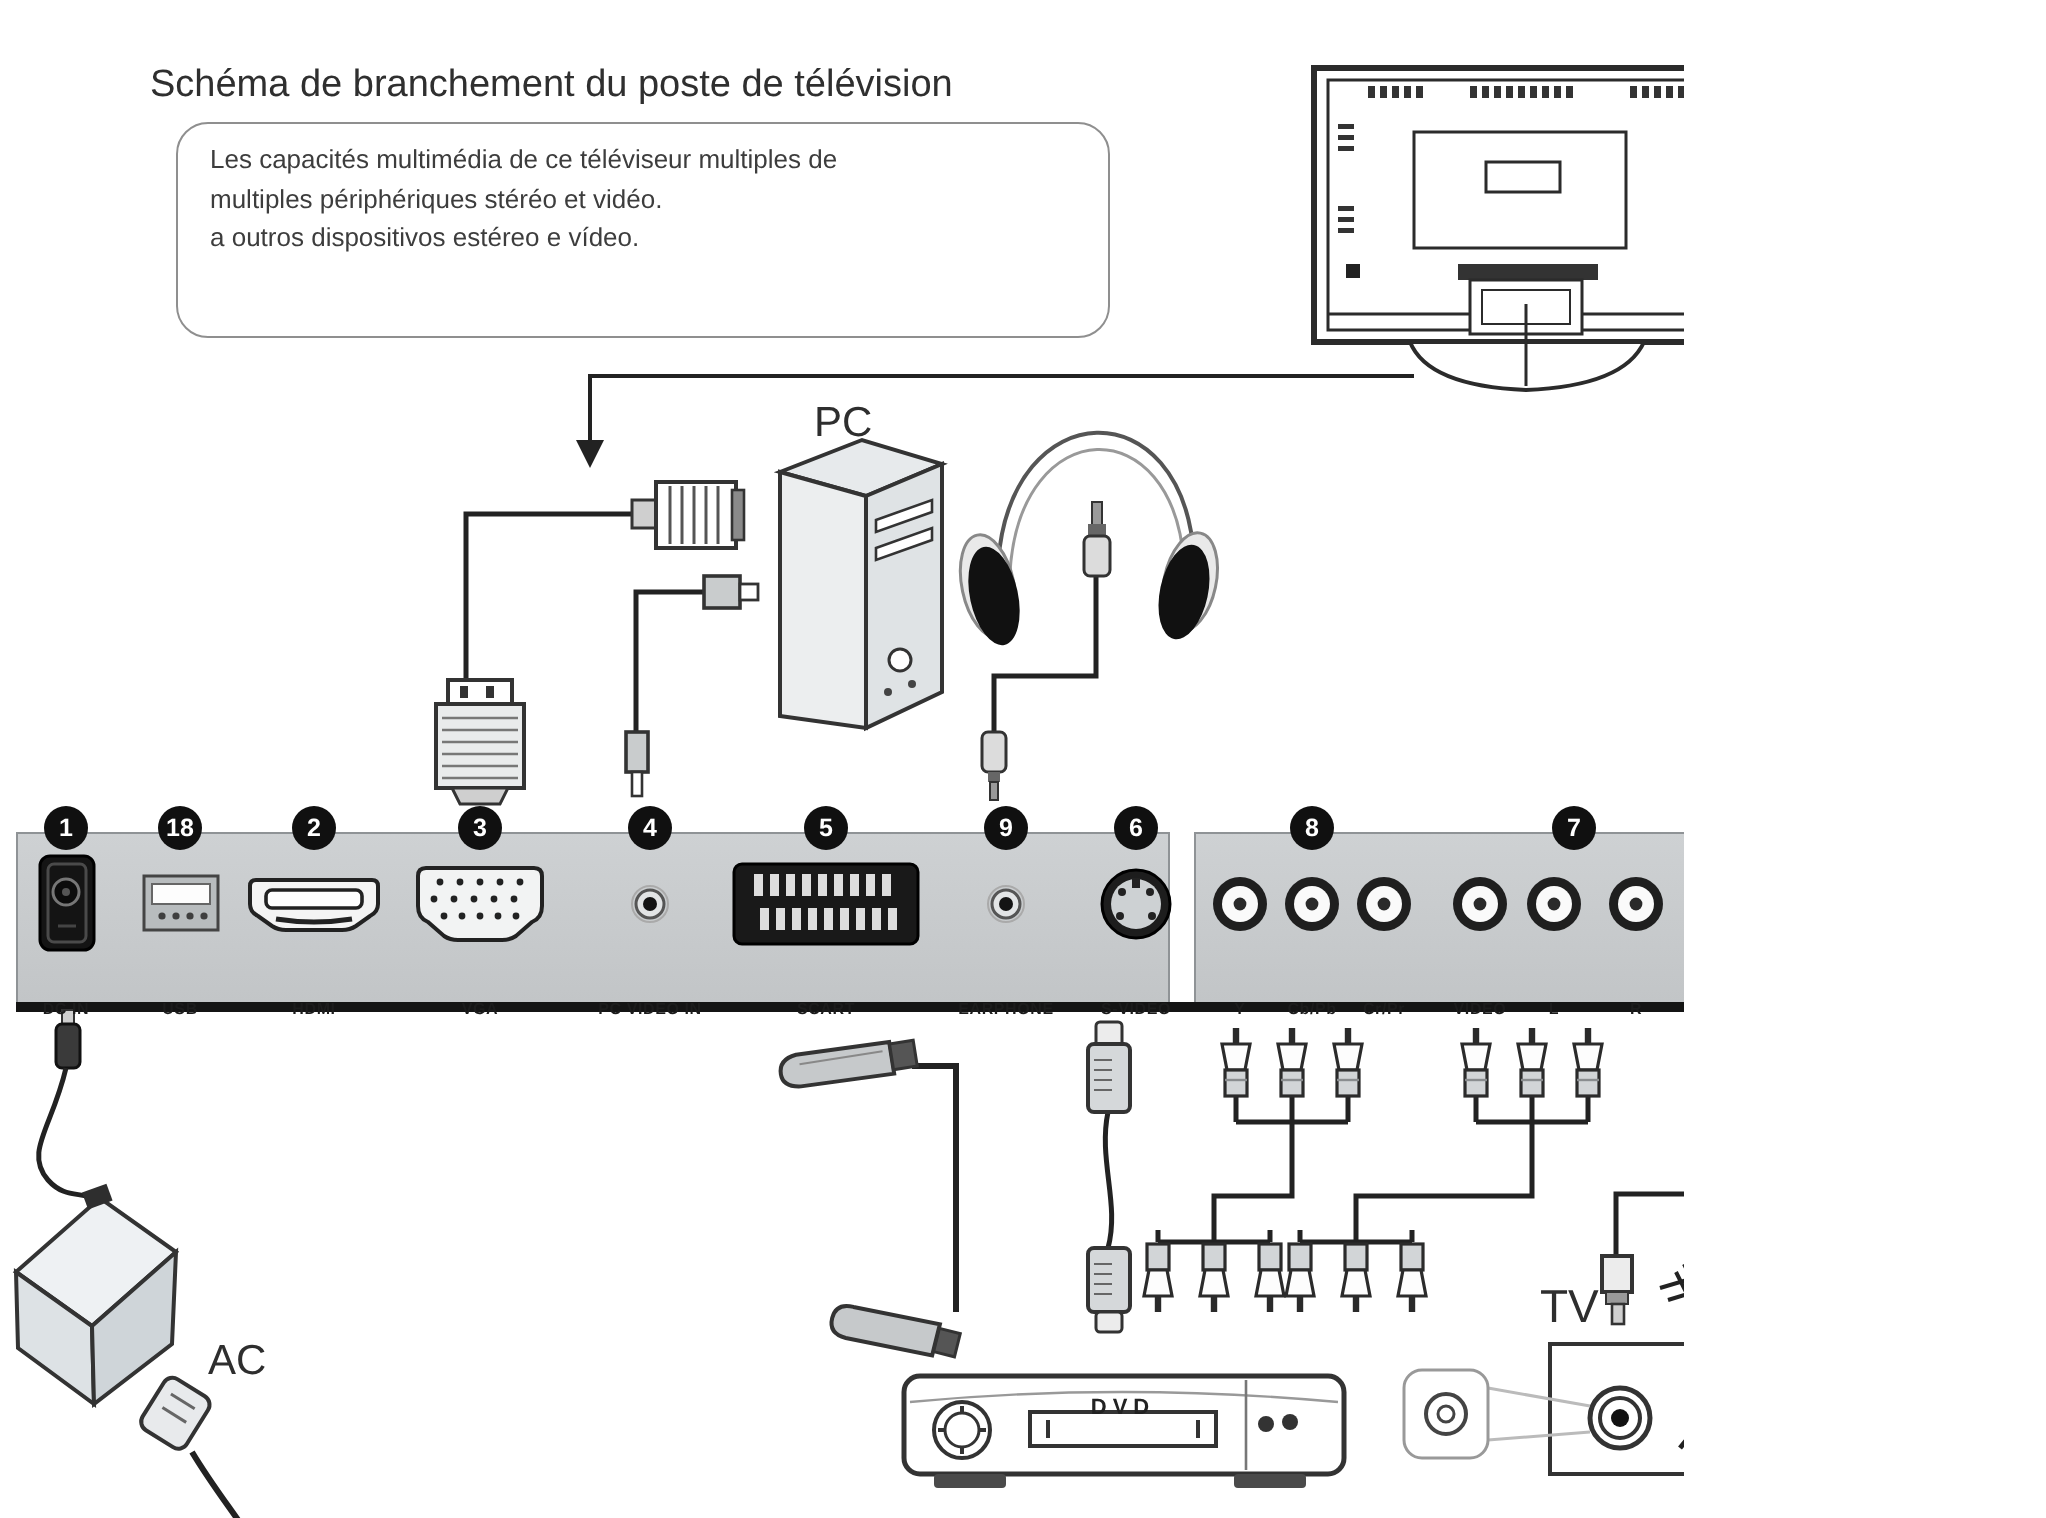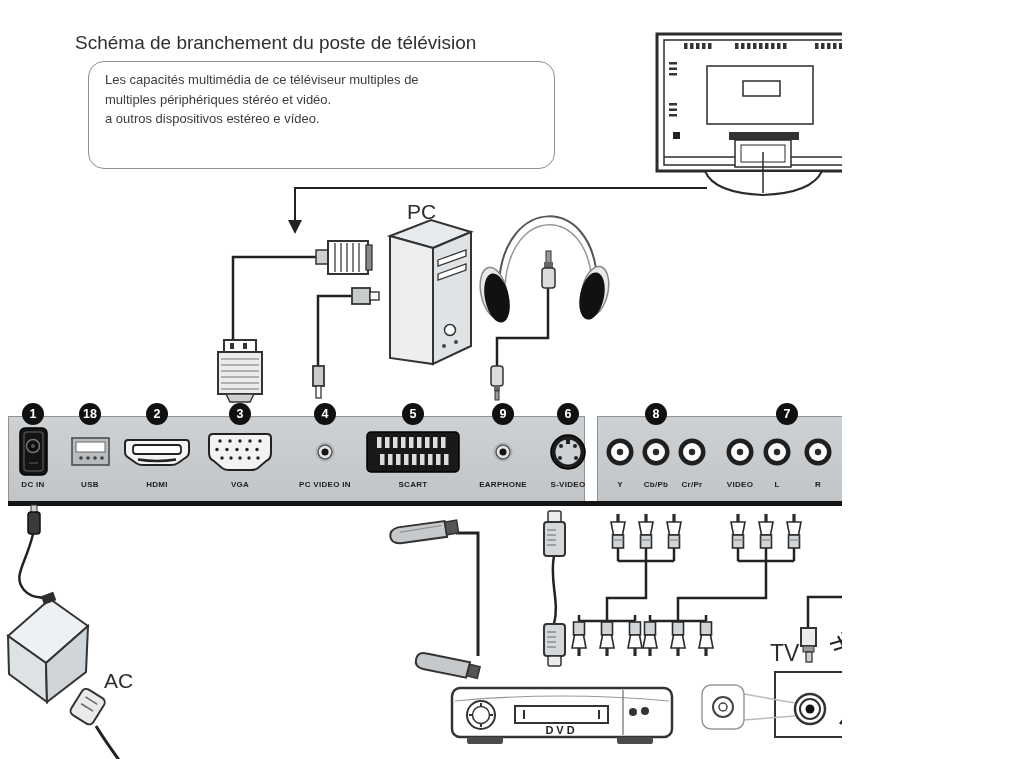--- a/index.html
+++ b/index.html
@@ -10,24 +10,24 @@
   #introBox{left:88px;top:37px;width:467px;height:108px;border:1.5px solid #8f8f8f;
             border-radius:16px;box-sizing:border-box;padding:8px 12px 0 16px;}
   .introLine{font-size:13px;line-height:19.5px;color:#3d3d3d;white-space:nowrap;}
   .panel{top:392px;height:85px;background:linear-gradient(#ced1d3,#c2c5c7);
          border:1px solid #8f9396;border-bottom:none;box-sizing:border-box;}
   #panelL{left:8px;width:577px;}
   #panelR{left:597px;width:420px;}
   #panelStrip{left:8px;top:477px;width:1009px;height:5px;background:#141414;}
   .badge{top:379px;width:22px;height:22px;margin-left:-11px;background:#101010;color:#fff;
          border-radius:50%;font-size:12.5px;font-weight:bold;text-align:center;line-height:22px;}
-  .plabel{top:456px;transform:translateX(-50%);font-size:8px;font-weight:bold;color:#1c1c1c;
+  .plabel{top:476px;transform:translateX(-50%);font-size:8px;font-weight:bold;color:#1c1c1c;
           white-space:nowrap;letter-spacing:.3px;}
   .biglabel{font-size:21px;color:#2e2e2e;}
-  #dvdText{left:515.5px;top:700px;width:92px;text-align:center;font-size:11px;font-weight:bold;
+  #dvdText{left:515.5px;top:674px;width:92px;text-align:center;font-size:11px;font-weight:bold;
            letter-spacing:3px;color:#222;}
   svg.art{position:absolute;left:0;top:0;width:1023px;height:759px;}
 </style>
 </head>
 <body>
 
 <div id="stage">
 
   <div id="title" class="abs">Schéma de branchement du poste de télévision</div>
 

